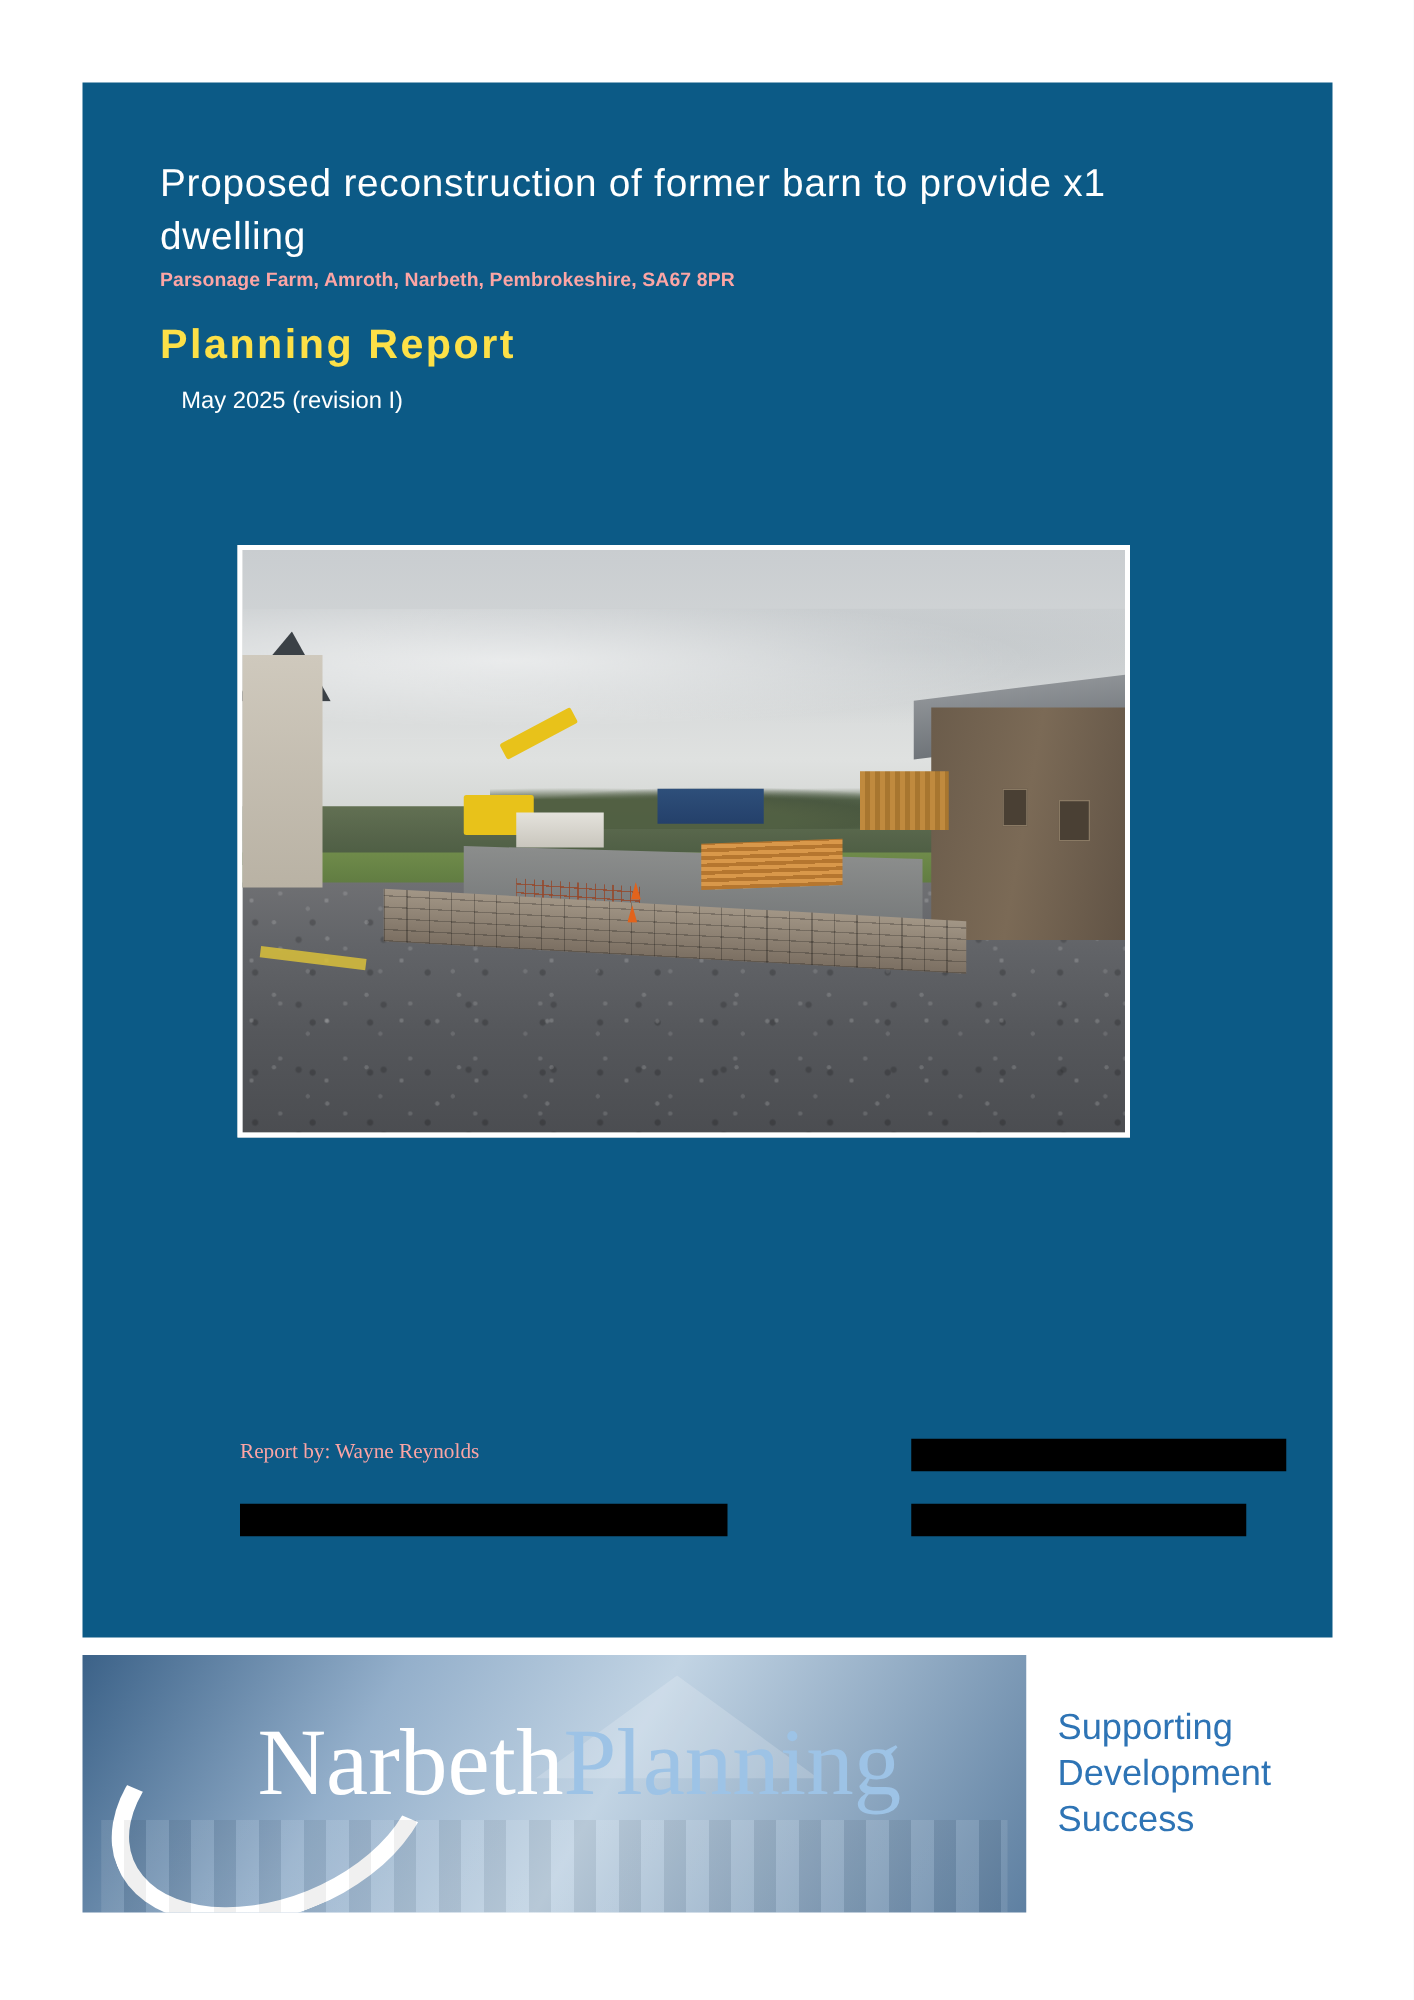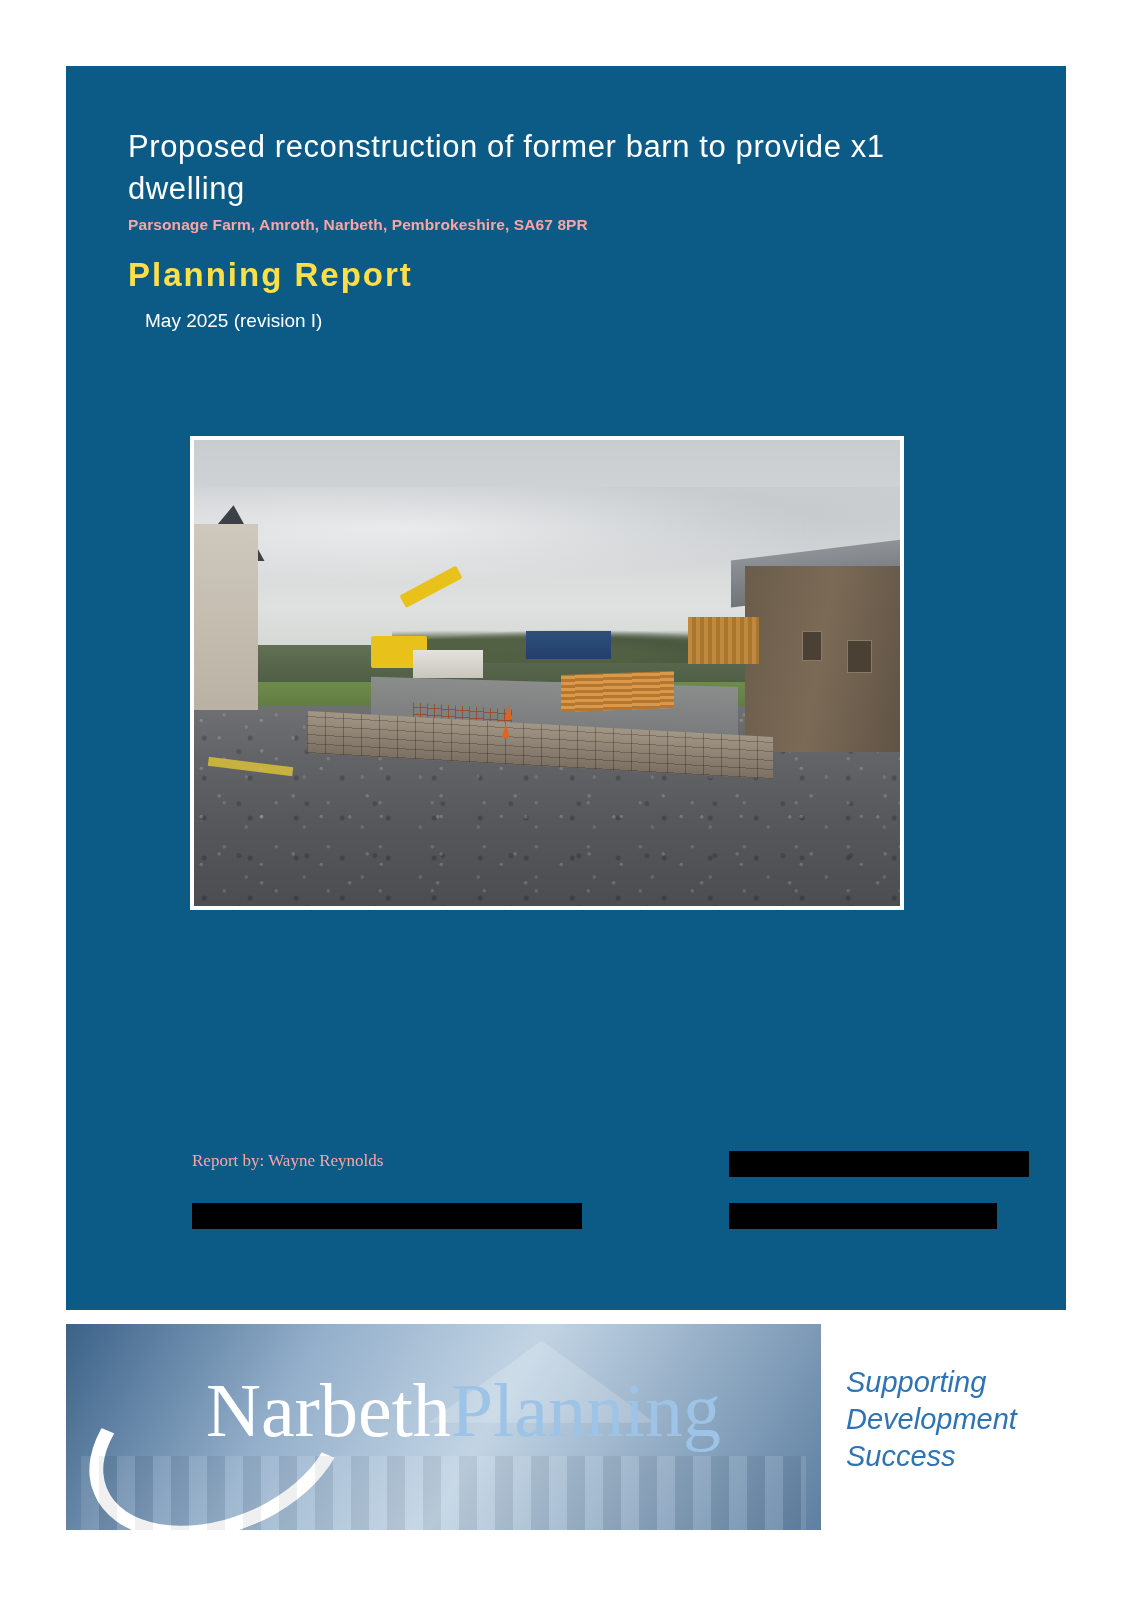--- a/index.html
+++ b/index.html
@@ -301,21 +301,20 @@
   }
   .logo-atriarc { color: #ffffff; }
   .logo-planning { color: #9dc3e6; }
   .tagline {
     position: absolute;
     left: 780px;
     top: 40px;
     font-size: 29px;
     line-height: 1.28;
     color: #2e74b5;
-    font-style: italic;
   }
 </style>
 </head>
 <body>
 
 <div class="page">
 
   <div class="cover-panel">
 
     <div class="title-block">

